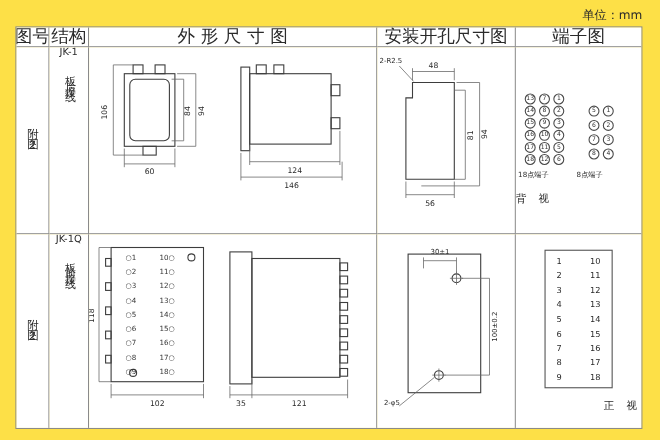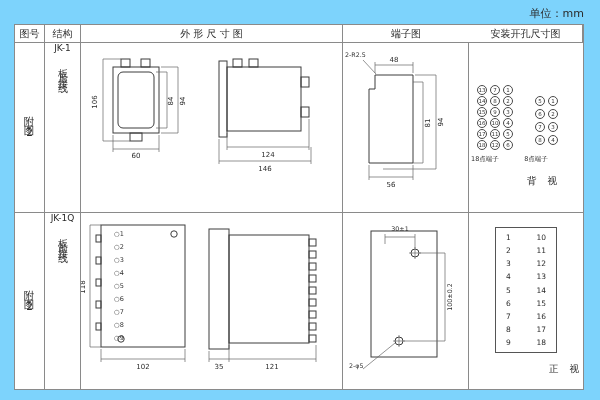--- a/index.html
+++ b/index.html
@@ -1,62 +1,62 @@
 <!DOCTYPE html>
 <html><head>
 <meta charset="utf-8">
 <style>
 *{box-sizing:border-box;margin:0;padding:0}
 html,body{width:600px;height:400px;background:#fff;font-family:"DejaVu Sans","Liberation Sans",sans-serif;color:#2a2a2a}
-.page{position:relative;width:600px;height:400px;overflow:hidden;background:#7dd3fc}
+.page{position:relative;width:600px;height:400px;overflow:hidden;background:#fde047}
 .unit{position:absolute;top:6px;right:16px;font-size:11px}
 .grid{position:absolute;left:14px;top:24px;width:570px;height:366px;border:1px solid #8a8a8a;display:grid;grid-template-columns:30px 36px 262px 126px 1fr;grid-template-rows:18px 170px 1fr}
 .cell{border-right:1px solid #8a8a8a;border-bottom:1px solid #8a8a8a;position:relative;overflow:hidden;background:#fff}
 .last-col{border-right:none}
 .last-row{border-bottom:none}
-.hcell{display:flex;align-items:center;justify-content:center;font-size:10px;white-space:nowrap}
+.hcell{display:flex;align-items:center;justify-content:center;font-size:16px;white-space:nowrap}
 .vert{writing-mode:vertical-lr;text-orientation:upright}
 .fig{display:flex;align-items:center;justify-content:center}
 .fig .vert{font-size:10.5px;letter-spacing:9px}
 .struct{display:flex;flex-direction:column;align-items:center;justify-content:flex-start;gap:7px}
 .model{font-size:9px}
 .wiring{font-size:10px;letter-spacing:5px}
 svg{position:absolute;left:0;top:0}
 svg .shape{stroke:#3d3d3d;stroke-width:1;fill:none}
 svg .dim{stroke:#666;stroke-width:.7}
 svg text{fill:#2a2a2a;font-size:7px;font-family:"DejaVu Sans",sans-serif}
 svg text.sm{font-size:6.3px}
 .tgrid{position:absolute;display:grid}
 .g18{left:8px;top:42px;grid-template-columns:repeat(3,13px);grid-auto-rows:11px}
 .g8{left:66px;top:53px;grid-template-columns:repeat(2,13px);grid-auto-rows:13px}
 .tcirc{width:10px;height:10px;border:1px solid #4a4a4a;border-radius:50%;font-size:5.5px;display:flex;align-items:center;justify-content:center;color:#333}
 .tlabel{position:absolute;top:112px;font-size:6.5px;white-space:nowrap}
 .l18{left:2px;width:56px;text-align:left}
 .l8{left:42px;width:50px;text-align:center}
-.tview{position:absolute;top:132px;left:18px;width:100%;text-align:center;font-size:9.5px;letter-spacing:4px}
+.tview{position:absolute;top:132px;left:0;width:100%;text-align:left;font-size:9.5px;letter-spacing:4px}
 .pincol{position:absolute;display:flex;flex-direction:column;font-size:6.5px;line-height:13px;color:#333}
 .pinleft{left:33px;top:15px}
 .pinright{left:64px;top:15px}
 .tbox{position:absolute;left:26px;top:14px;width:62px;height:126px;border:1px solid #555;display:flex;justify-content:space-between;padding:5px 10px}
 .tcol{display:flex;flex-direction:column;justify-content:space-between;font-size:7.5px}
 .tview2{position:absolute;top:150px;left:0;width:100%;text-align:right;font-size:9.5px;letter-spacing:4px}
 </style>
 </head>
 <body>
 
 <div class="page">
   <div class="unit">单位：mm</div>
 
   <div class="grid">
 
     <div class="cell hcell">图号</div>
     <div class="cell hcell">结构</div>
     <div class="cell hcell">外 形 尺 寸 图</div>
+    <div class="cell hcell">安装开孔尺寸图</div>
     <div class="cell hcell last-col">端子图</div>
-    <div class="cell hcell">安装开孔尺寸图</div>
 
     <div class="cell fig">
       <div class="vert">附图2</div>
     </div>
 
     <div class="cell struct">
       <div class="model">JK-1</div>
       <div class="vert wiring">板后接线</div>
     </div>
 
@@ -231,20 +231,31 @@
           <div class="pinitem">○1</div>
           <div class="pinitem">○2</div>
           <div class="pinitem">○3</div>
           <div class="pinitem">○4</div>
           <div class="pinitem">○5</div>
           <div class="pinitem">○6</div>
           <div class="pinitem">○7</div>
           <div class="pinitem">○8</div>
           <div class="pinitem">○9</div>
         </div>
+      <div class="pincol pinright">
+          <div class="pinitem">10○</div>
+          <div class="pinitem">11○</div>
+          <div class="pinitem">12○</div>
+          <div class="pinitem">13○</div>
+          <div class="pinitem">14○</div>
+          <div class="pinitem">15○</div>
+          <div class="pinitem">16○</div>
+          <div class="pinitem">17○</div>
+          <div class="pinitem">18○</div>
+        </div>
     </div>
 
     <div class="cell last-row">
       <svg width="126" height="174" viewBox="0 0 126 174">
         <g class="shape">
           <rect x="28" y="18" width="66" height="126"></rect>
           <circle cx="72" cy="40" r="4"></circle>
           <circle cx="56" cy="128" r="4"></circle>
         </g>
         <g class="dim">

